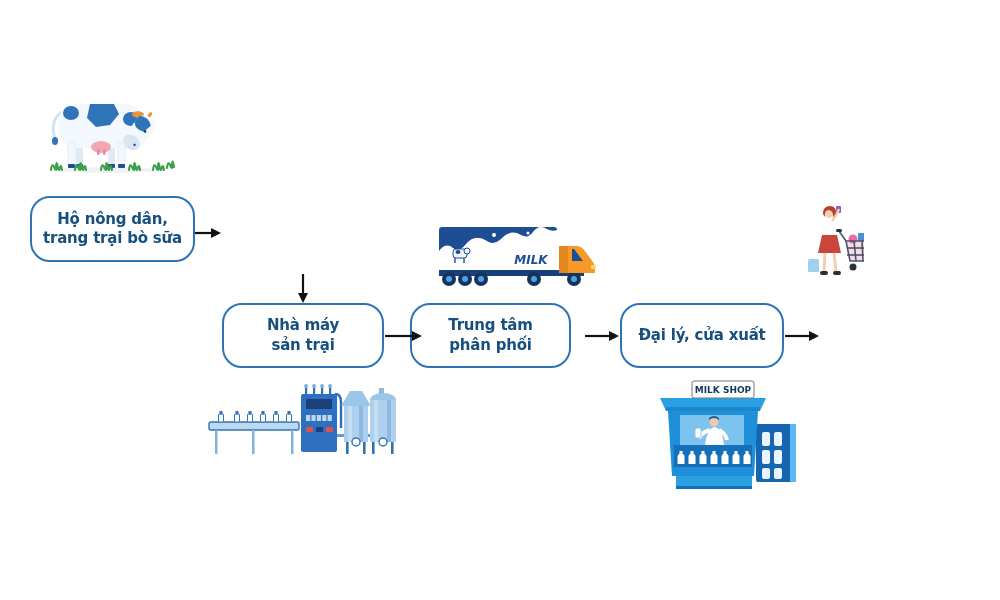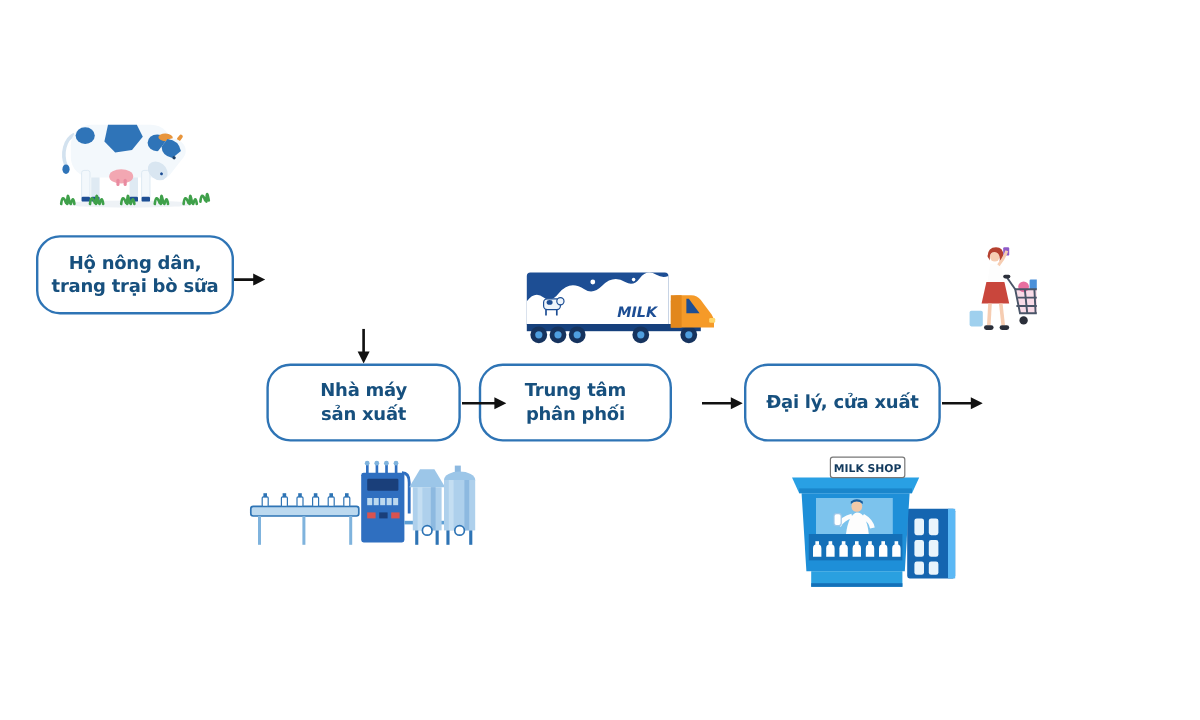--- a/index.html
+++ b/index.html
@@ -72,24 +72,24 @@
   </svg>
 
   <div class="node" style="left:30px;top:196px;width:165px;height:66px">
     <span class="node-label">Hộ nông dân,
 trang trại bò sữa</span>
   </div>
 
 
   <div class="node" style="left:222px;top:303px;width:162px;height:65px">
     <span class="node-label">Nhà máy
-sản xuất</span>
+sản trại</span>
   </div>
 
-  <div class="node" style="left:399px;top:303px;width:161px;height:65px">
+  <div class="node" style="left:410px;top:303px;width:161px;height:65px">
     <span class="node-label">Trung tâm
 phân phối</span>
   </div>
 
   <div class="node" style="left:620px;top:303px;width:164px;height:65px">
     <span class="node-label">Đại lý, cửa xuất</span>
   </div>
 
 
   <svg class="abs" style="left:195px;top:227px" width="26" height="12" viewBox="0 0 26 12">

